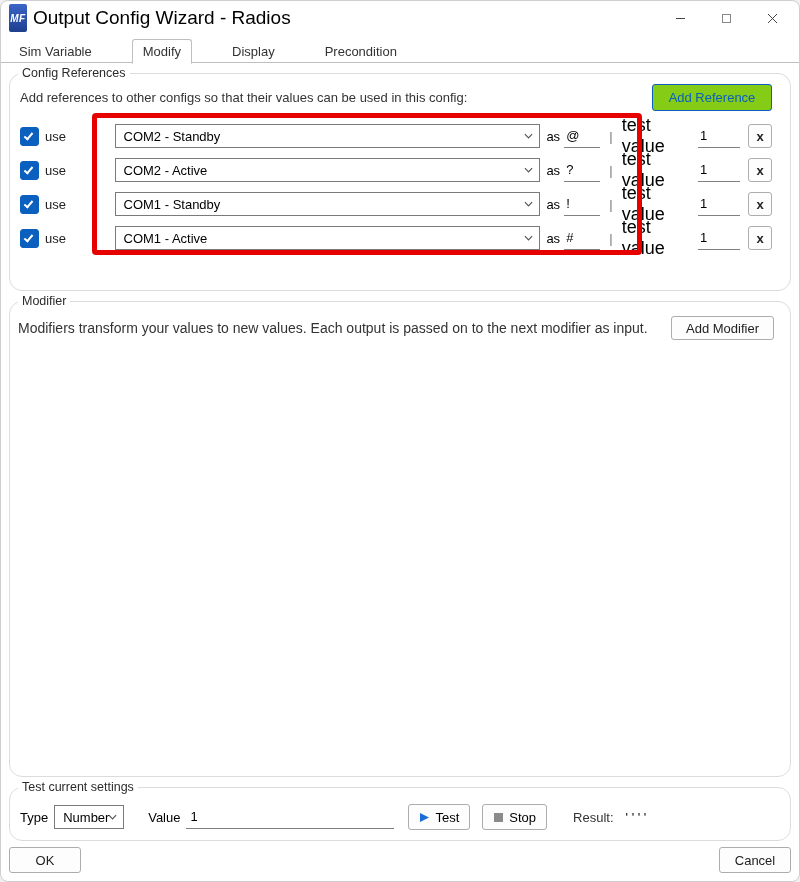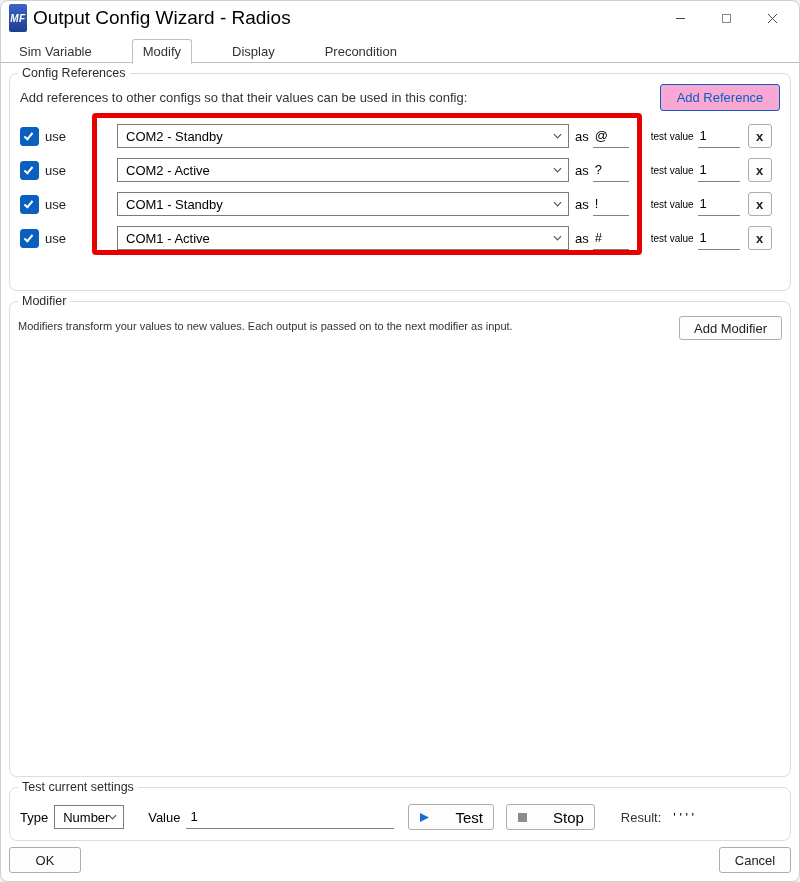--- a/index.html
+++ b/index.html
@@ -117,24 +117,24 @@
   .tab.active {
     border: 1px solid var(--tab-line);
     border-bottom: 1px solid var(--win-bg);
     background: var(--win-bg);
     border-radius: 3px 3px 0 0;
     margin-bottom: -1px;
   }
   
   .groupbox {
     border: 1px solid var(--groupbox-border);
-    border-radius: 8px;
+    border-radius: 13px;
     position: relative;
     margin-top: 10px;
-    padding: 14px 8px 8px 8px;
+    padding: 14px 16px 8px 8px;
     box-sizing: border-box;
   }
   .groupbox > .legend {
     position: absolute;
     top: -8px;
     left: 8px;
     background: var(--win-bg);
     padding: 0 4px;
     font-size: 12.5px;
     color: var(--groupbox-label);
@@ -163,21 +163,21 @@
     border: 1px solid var(--btn-border);
     border-radius: 3px;
     background: var(--btn-bg);
     font-size: 13px;
     color: #222;
     box-sizing: border-box;
   }
   .btn.accent {
     border-color: var(--accent-blue);
     color: var(--accent-blue);
-    background: #f9a8d4;
+    background: #84cc16;
     height: 27px;
     min-width: 120px;
   }
   .btn.small {
     min-width: 24px;
     width: 24px;
     padding: 0;
     font-weight: 700;
   }
   
@@ -261,21 +261,21 @@
     padding: 0 2px;
     background: transparent;
     outline: none;
   }
   .vbar {
     margin: 0 8px;
     color: #777;
     width: 6px;
     text-align: center;
   }
-  .tv-label { font-size: 10px; margin-right: 4px; }
+  .tv-label { font-size: 18px; margin-right: 4px; }
   .tv-input {
     width: 38px;
     height: 22px;
     border: none;
     border-bottom: 1px solid #808080;
     font-size: 13px;
     padding: 0 2px;
     background: transparent;
     outline: none;
   }
@@ -287,21 +287,21 @@
     margin-top: 10px;
     min-height: 100px;
     position: relative;
   }
   .mod-desc-row {
     display: flex;
     align-items: flex-start;
     justify-content: space-between;
   }
   .mod-desc {
-    font-size: 11px;
+    font-size: 14px;
     color: #333;
     padding-top: 4px;
   }
   .add-mod-btn { }
   
   .test-group {
     margin-top: 10px;
   }
   .test-row {
     display: flex;
@@ -323,22 +323,21 @@
     outline: none;
   }
   .play-btn, .stop-btn {
     display: inline-flex;
     align-items: center;
     height: 24px;
     border: 1px solid var(--btn-border);
     border-radius: 3px;
     background: var(--btn-bg);
     padding: 0 10px;
-    font-size: 15px;
-    gap: 20px;
+    font-size: 13px;
   }
   .play-btn svg, .stop-btn svg { margin-right: 5px; }
   .result-label { margin-left: 20px; color: #333; }
   
   .dlg-buttons {
     display: flex;
     justify-content: space-between;
     gap: 24px;
     padding: 6px 0 0 0;
   }

